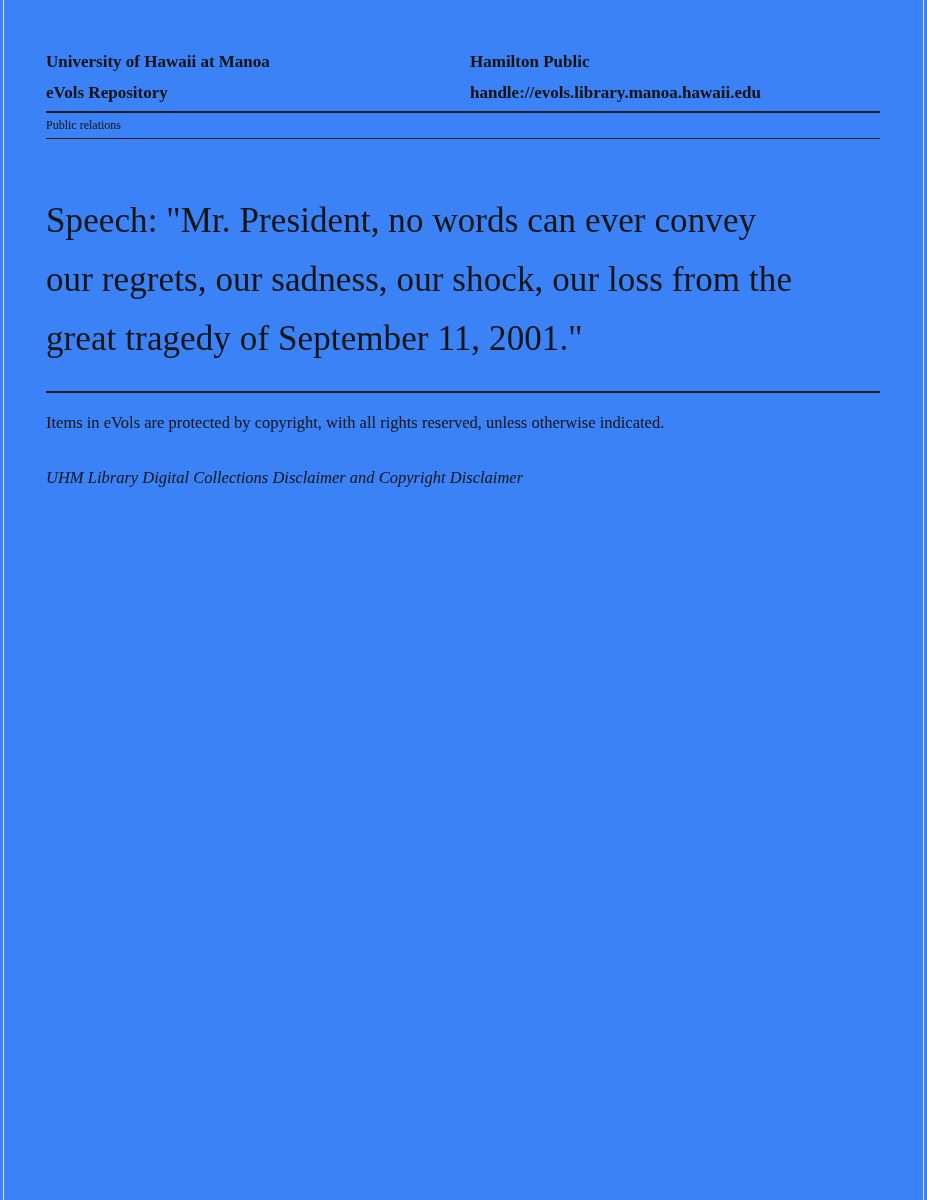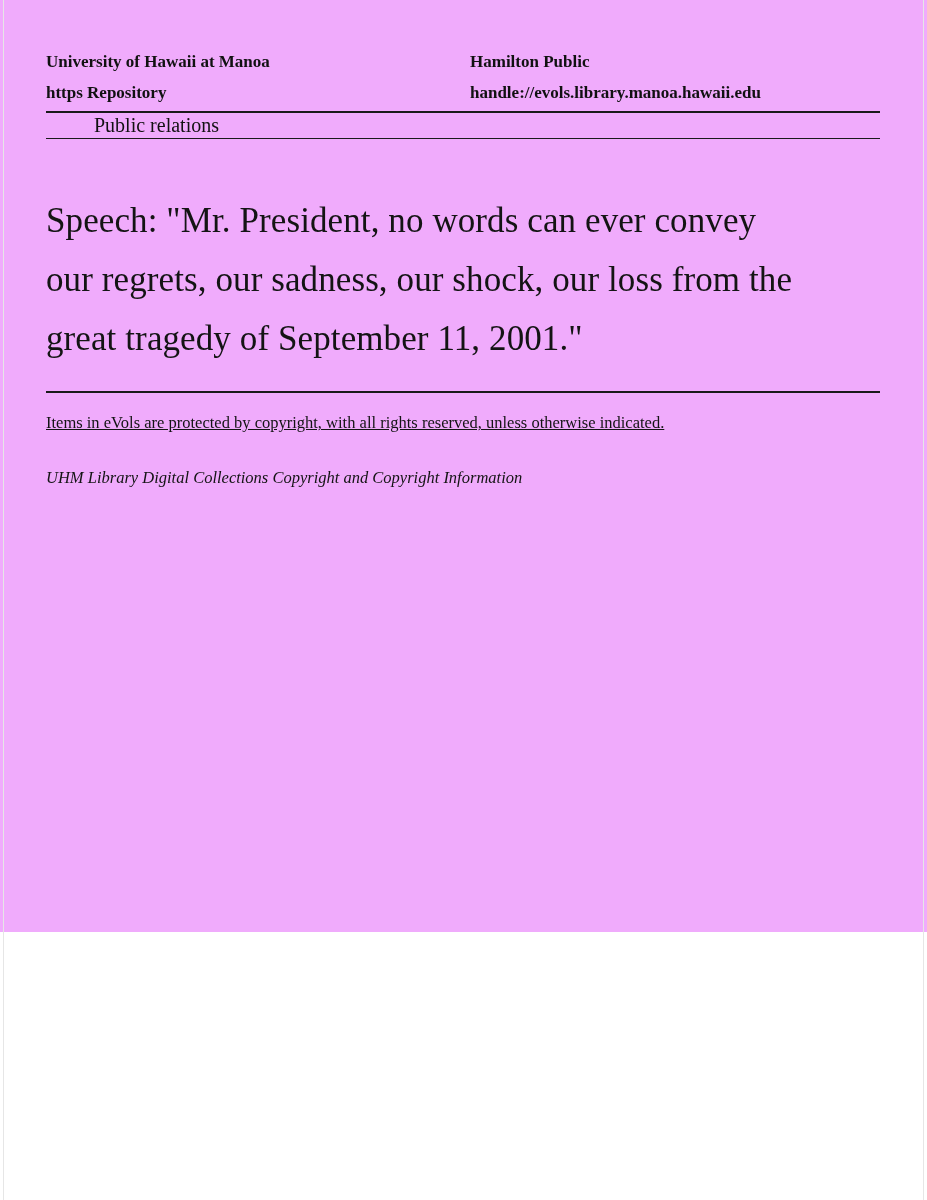--- a/index.html
+++ b/index.html
@@ -12,22 +12,22 @@
     height: 1200px;
     font-family: "Liberation Serif", "DejaVu Serif", serif;
     color: #111111;
     position: relative;
     overflow: hidden;
   }
   .page {
     position: absolute;
     left: 0; top: 0;
     width: 927px;
-    height: 932px;
-    background: #f0abfc;
+    height: 1200px;
+    background: #3b82f6;
     box-sizing: border-box;
   }
   
   .edge-left, .edge-right {
     position: absolute;
     top: 0;
     width: 1px;
     height: 1200px;
     background: #e6e6e6;
   }
@@ -57,24 +57,23 @@
     border-bottom: 2px solid #1a1a1a;
     margin-top: 3px;
   }
   .rule-thin {
     border-bottom: 1.5px solid #1a1a1a;
   }
 
   .sub-row {
     display: flex;
     align-items: center;
-    font-size: 20px;
+    font-size: 12px;
     line-height: 25px;
     white-space: nowrap;
-    margin-left: 48px;
   }
   .sub-row .col-a { width: 424px; flex: 0 0 424px; }
   .sub-row .col-b { flex: 1 1 auto; }
 
   
   .title {
     margin-top: 52px;
     font-size: 35px;
     line-height: 59px;
     font-weight: normal;
@@ -95,21 +94,20 @@
   .rule-cite {
     margin-top: 20px;
     border-bottom: 2px solid #1a1a1a;
   }
 
   .rights {
     margin-top: 18px;
     font-size: 16.5px;
     line-height: 24px;
     color: #141414;
-    text-decoration: underline;
   }
 
   .disclaimer {
     margin-top: 31px;
     font-size: 16.5px;
     line-height: 24px;
     font-style: italic;
     color: #141414;
   }
 </style>
@@ -121,33 +119,33 @@
   <div class="edge-right"></div>
 
   <div class="content">
 
     <div>
       <div class="hdr-row">
         <div class="col-a">University of Hawaii at Manoa</div>
         <div class="col-b">Hamilton Public</div>
       </div>
       <div class="hdr-row">
-        <div class="col-a">https Repository</div>
+        <div class="col-a">eVols Repository</div>
         <div class="col-b">handle://evols.library.manoa.hawaii.edu</div>
       </div>
       <div class="rule-thick"></div>
       <div class="sub-row">
         <div class="col-a">Public relations</div>
       </div>
       <div class="rule-thin"></div>
     </div>
 
     <h1 class="title">Speech: "Mr. President, no words can ever convey our regrets, our sadness, our shock, our loss from the great tragedy of September 11, 2001."</h1>
 
 
     <div class="rule-cite"></div>
 
     <div class="rights">Items in eVols are protected by copyright, with all rights reserved, unless otherwise indicated.</div>
 
-    <div class="disclaimer">UHM Library Digital Collections Copyright and Copyright Information</div>
+    <div class="disclaimer">UHM Library Digital Collections Disclaimer and Copyright Disclaimer</div>
 
   </div>
 </div>
 
 </body></html>

